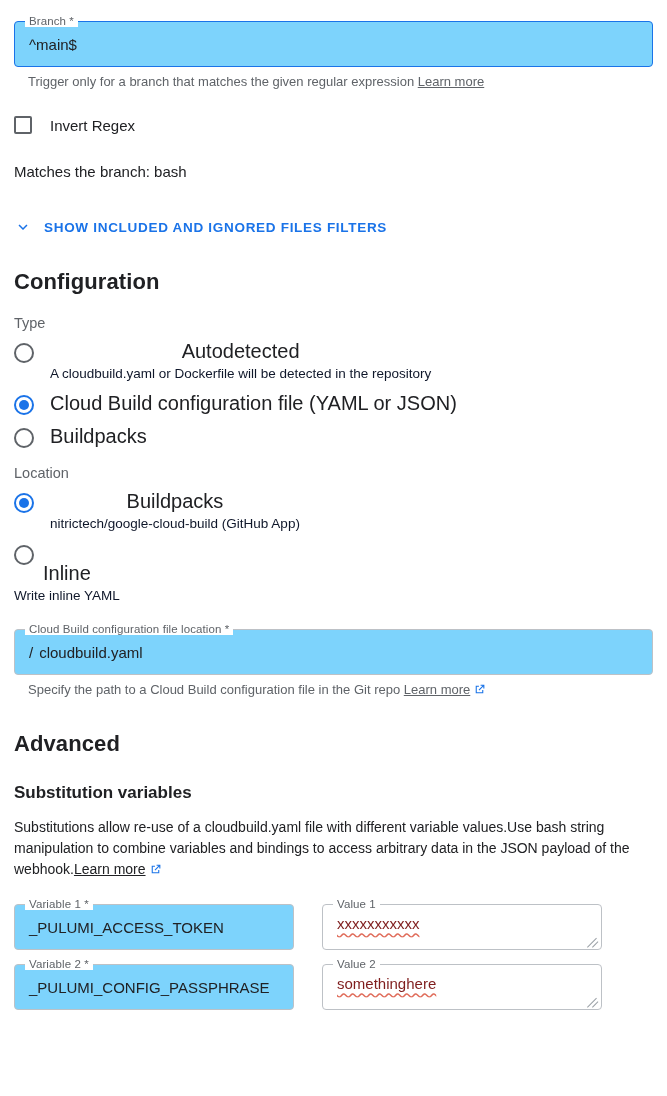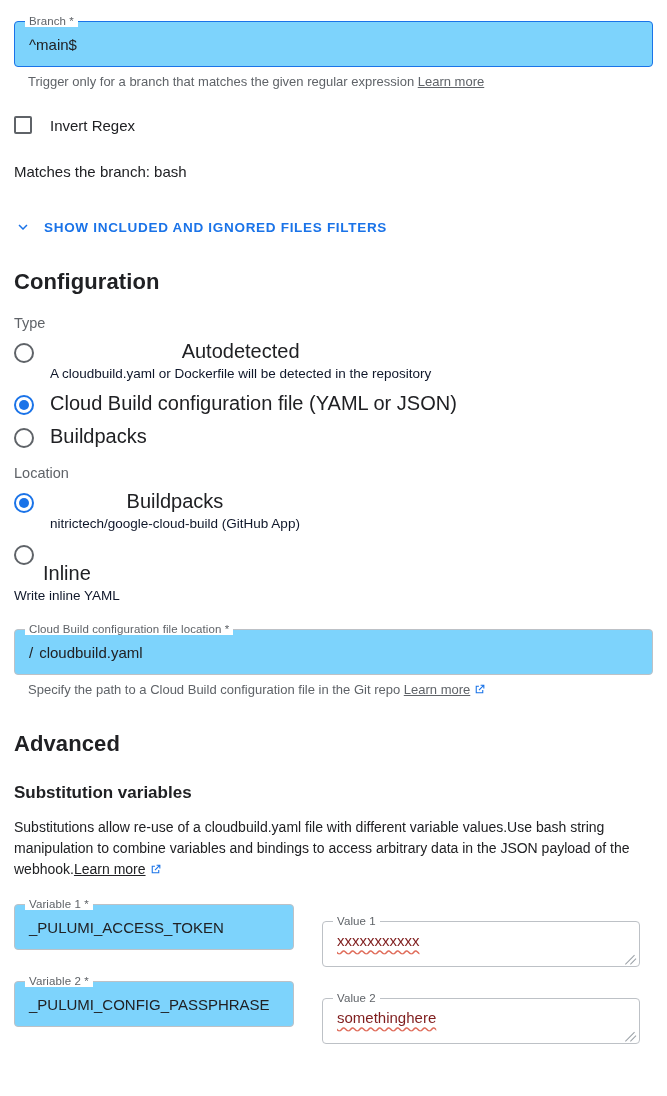--- a/index.html
+++ b/index.html
@@ -129,21 +129,21 @@
     color: #202124;
     line-height: 21px;
     margin-top: 14px;
   }
   .para a { color: #202124; text-decoration: underline; }
 
   
   .subs { margin-top: 22px; }
   .sub-row { display: flex; gap: 28px; margin-bottom: 14px; }
   .sub-var { width: 280px; }
-  .sub-val { width: 318px; position: relative; margin-top: 17px; }
+  .sub-val { width: 280px; position: relative; }
   .textarea-field {
     position: relative;
     border: 1px solid #bdc1c6;
     border-radius: 4px;
     height: 46px;
     padding: 10px 14px 0 14px;
     background: #fff;
   }
   .textarea-field .value {
     font-size: 15px;

